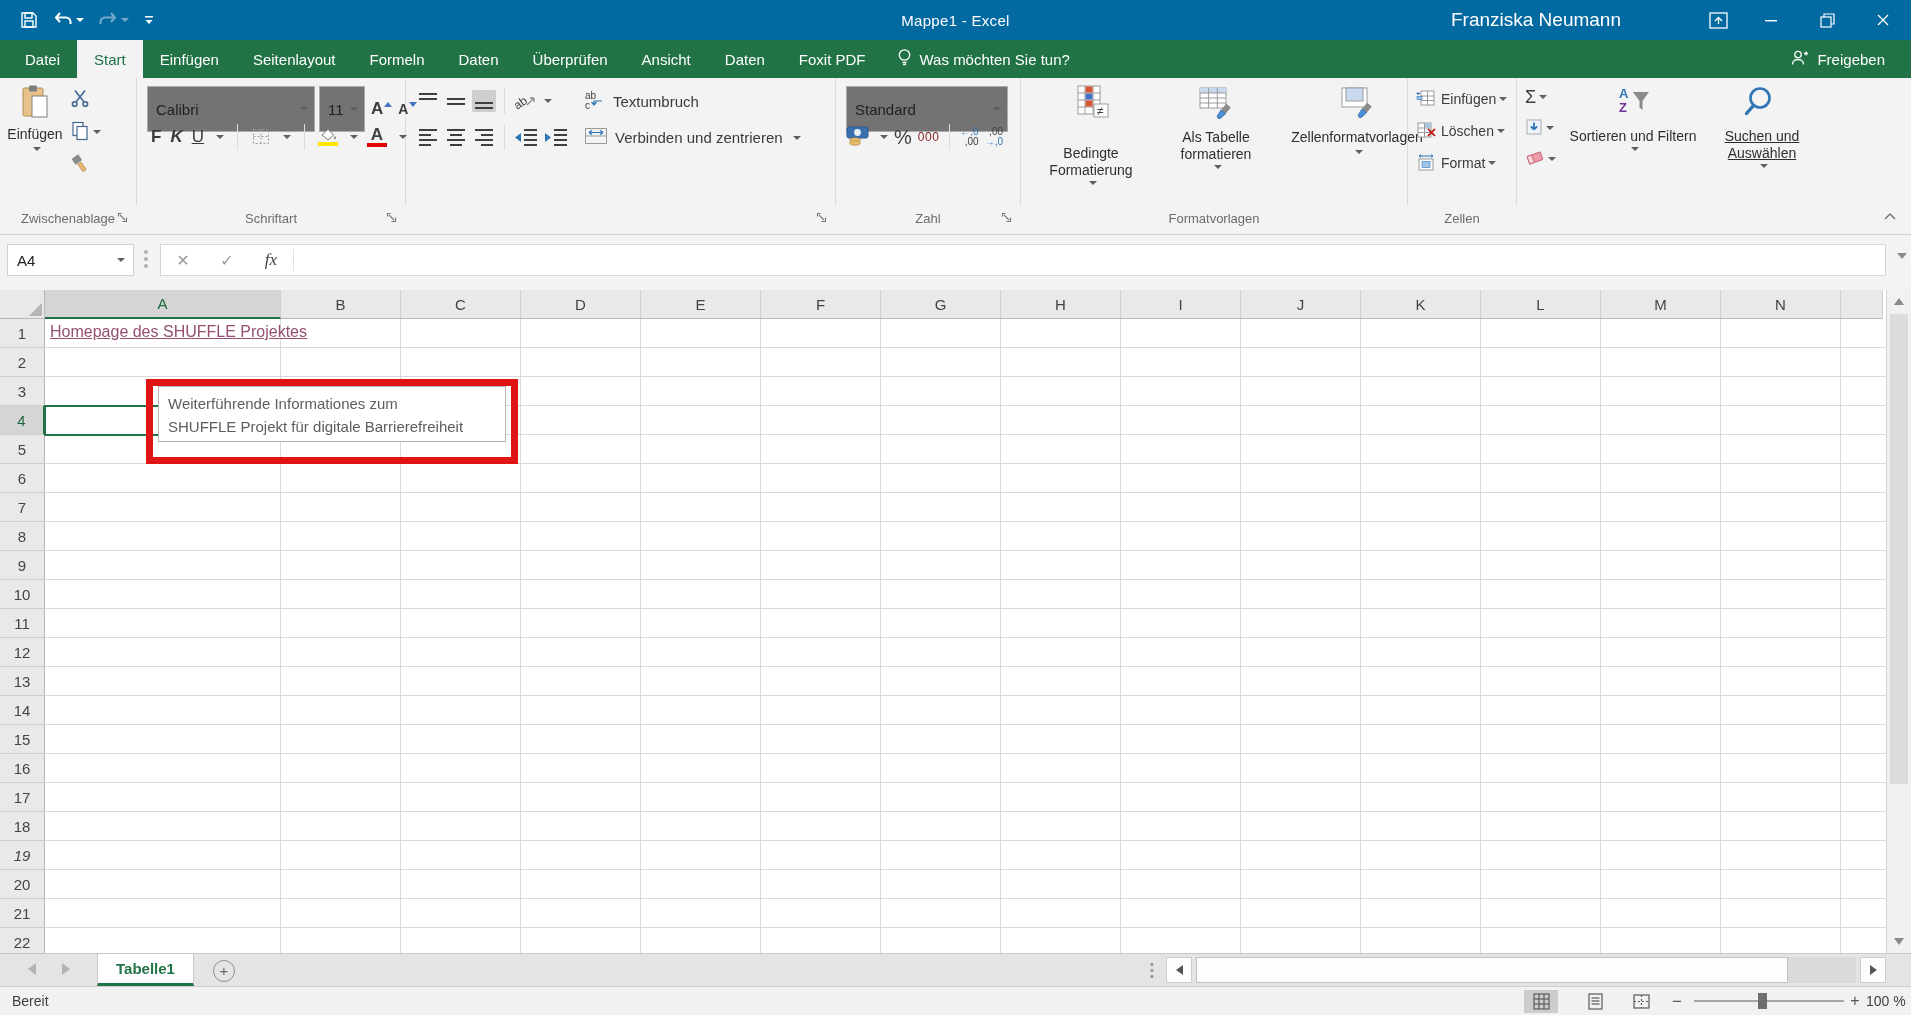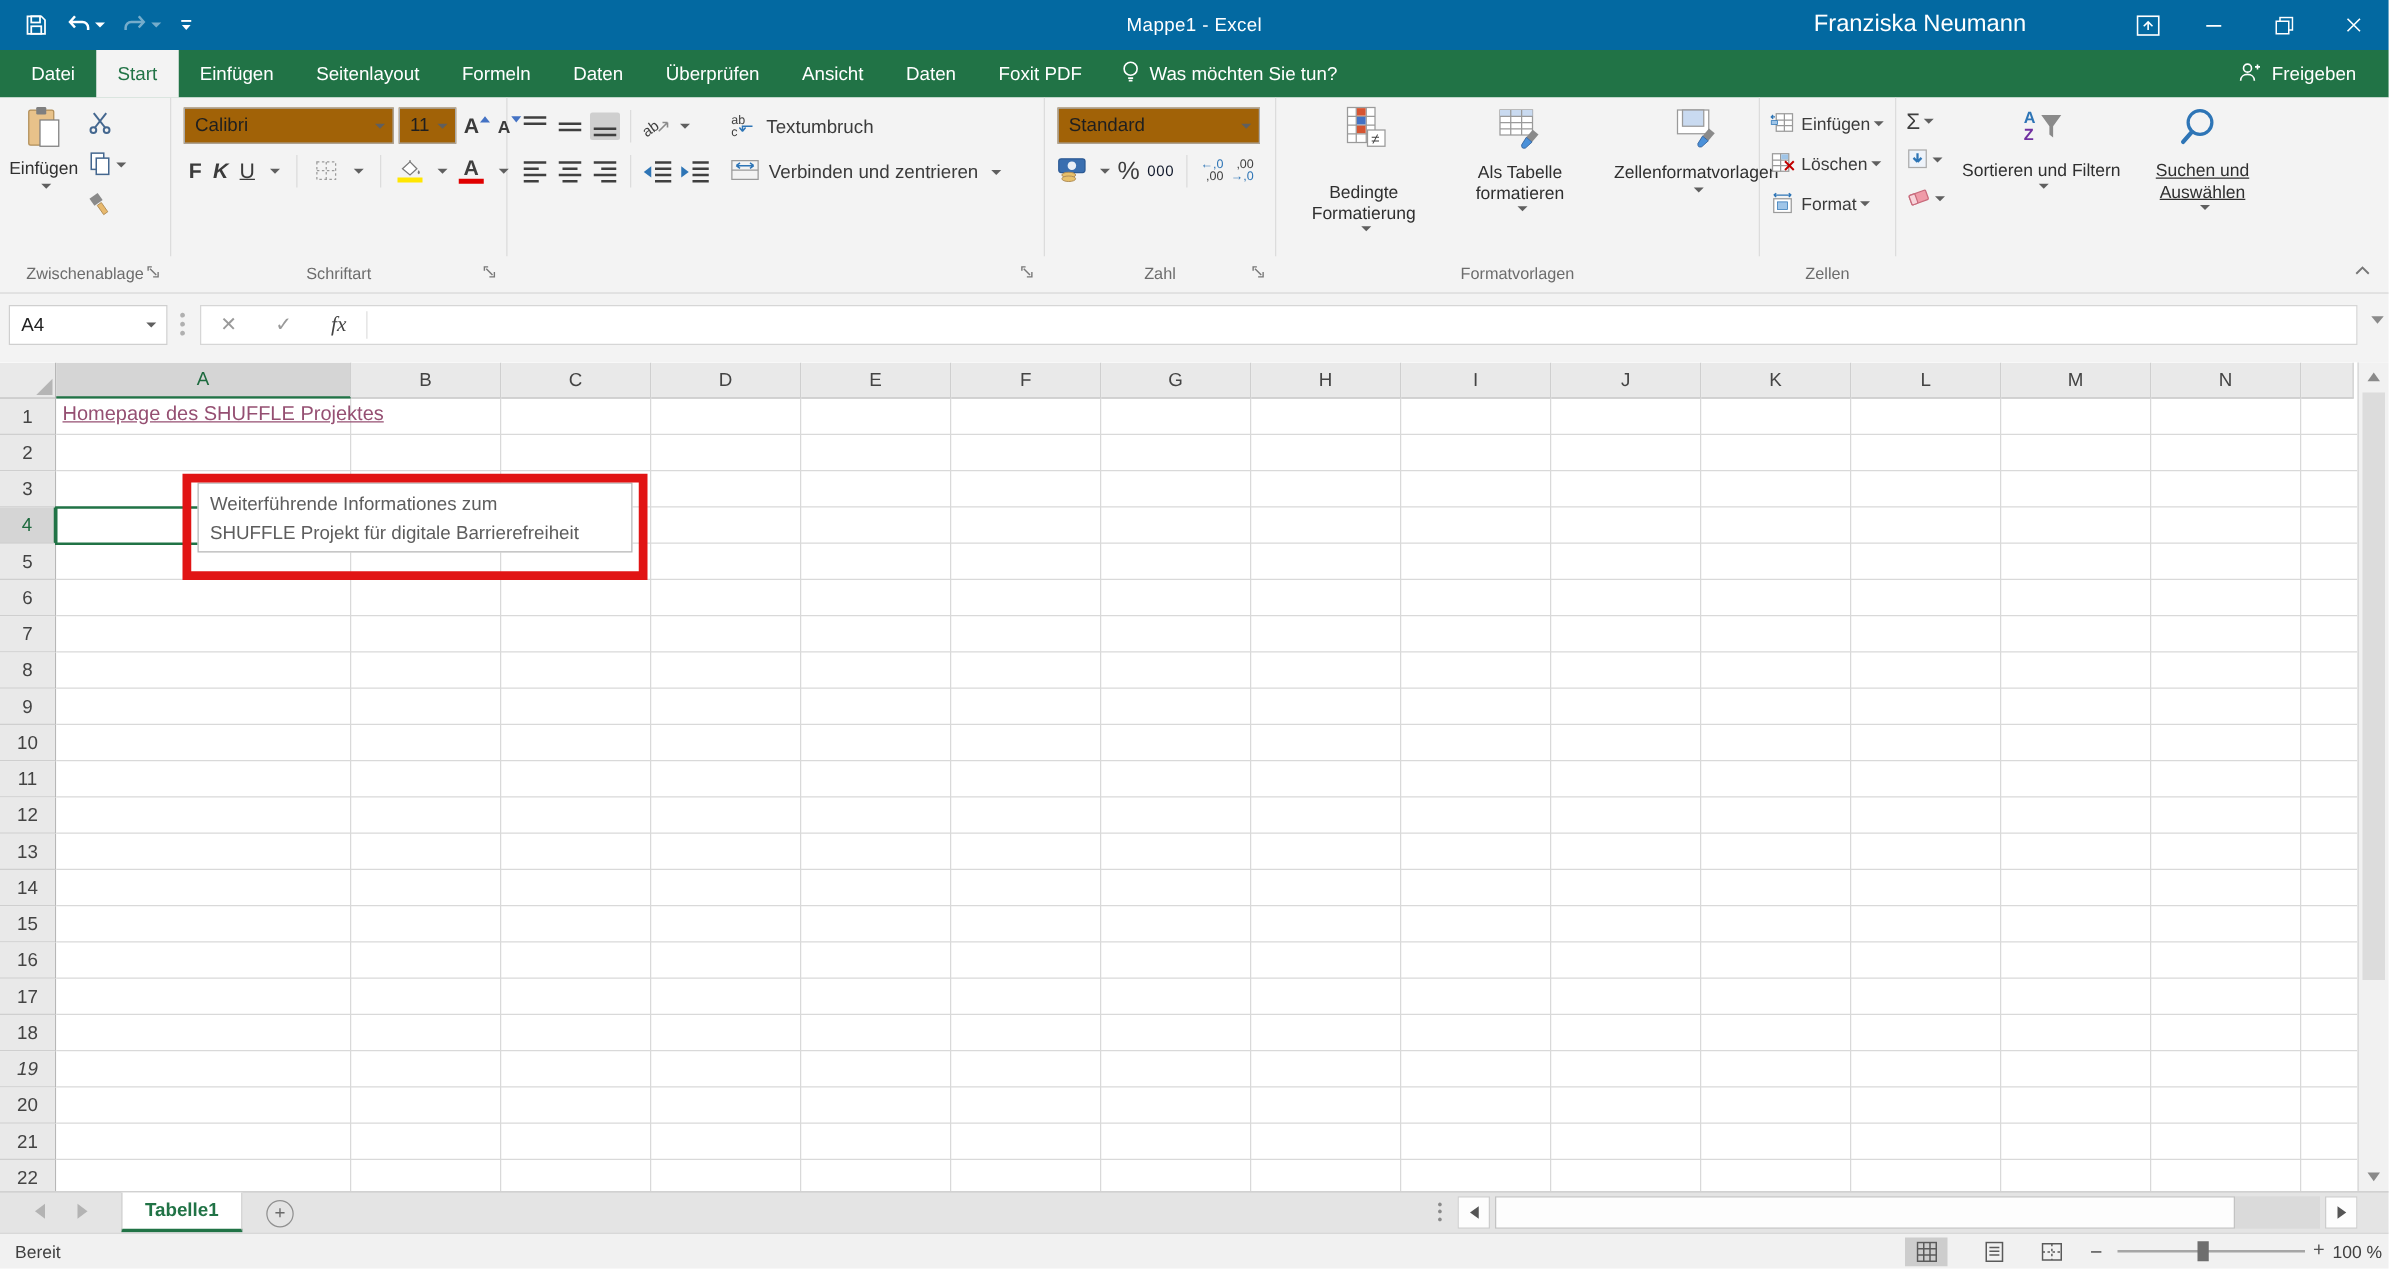--- a/index.html
+++ b/index.html
@@ -20,21 +20,21 @@
   .rtab{display:flex;align-items:center;padding:0 17px;cursor:default;}
   .rtab.active{background:#f3f3f3;color:#217346;}
   .tellme{display:flex;align-items:center;gap:8px;padding:0 14px;}
   .share{position:absolute;right:26px;top:40px;height:38px;display:flex;align-items:center;gap:8px;color:#fff;font-size:15px;}
   
   #ribbon{position:absolute;top:78px;left:0;width:1911px;height:157px;background:#f3f3f3;border-bottom:1px solid #d2d2d2;box-sizing:border-box;font-size:14px;color:#3b3b3b;}
   .group{position:absolute;top:0;height:127px;border-right:1px solid #dcdcdc;box-sizing:border-box;}
   .grouplabel{position:absolute;top:127px;height:26px;left:0;right:0;display:flex;align-items:center;justify-content:center;font-size:13px;color:#6c6c6c;}
   .launcher{position:absolute;top:132px;width:14px;height:14px;}
   .dd{display:inline-block;width:0;height:0;border-left:4px solid transparent;border-right:4px solid transparent;border-top:4px solid #5f5f5f;margin-left:3px;vertical-align:middle;}
-  .combo{background:#a16207;border:1px solid #ababab;height:29px;display:flex;align-items:center;font-size:15px;color:#1f1f1f;padding-left:8px;box-sizing:border-box;}
+  .combo{background:#737373;border:1px solid #ababab;height:46px;display:flex;align-items:center;font-size:15px;color:#1f1f1f;padding-left:8px;box-sizing:border-box;}
   .combo .dd{margin-left:auto;margin-right:6px;}
   .vsep{width:1px;background:#dcdcdc;height:26px;margin:0 4px;}
   .bigbtn{display:flex;flex-direction:column;align-items:center;justify-content:flex-start;text-align:center;line-height:17px;font-size:14px;color:#2f2f2f;}
   .smallbtn{display:flex;align-items:center;height:26px;}
   .selbtn{background:#cfcfcf;border-radius:2px;}
   .lines svg{display:block;}
   .two-line{white-space:normal;width:100%;}
   
   .charbtn{font-size:17px;font-weight:bold;color:#3f3f3f;line-height:15px;display:flex;flex-direction:column;align-items:center;}
   .bar{width:20px;height:4px;margin-top:1px;}
@@ -423,21 +423,21 @@
     </div>
     <div style="position:absolute;left:10px;top:46px;display:flex;align-items:center;gap:6px;">
       <span><svg width="25" height="21" viewBox="0 0 25 21">
             <rect x="1" y="2" width="21" height="11" rx="2" fill="#3a6fb0" stroke="#2c5a94"></rect>
             <circle cx="11.5" cy="7.5" r="3.4" fill="#e9eff7"></circle>
             <ellipse cx="9" cy="15" rx="5.5" ry="2.2" fill="#e8c06a" stroke="#b08d57" stroke-width=".8"></ellipse>
             <ellipse cx="9" cy="18" rx="5.5" ry="2.2" fill="#e8c06a" stroke="#b08d57" stroke-width=".8"></ellipse>
           </svg></span>
         <span class="dd"></span>
       <span style="font-size:20px;color:#3f3f3f;">%</span>
-      <span style="font-size:12px;color:#0f172a;letter-spacing:.5px;">000</span>
+      <span style="font-size:12px;color:#7f1d1d;letter-spacing:.5px;">000</span>
       <span class="vsep"></span>
       <span class="tinytxt"><span class="blue">←,0</span><br><span>,00</span></span>
       <span class="tinytxt"><span>,00</span><br><span class="blue">→,0</span></span>
     </div>
     <div class="grouplabel">Zahl</div>
     <div class="launcher" style="right:5px;">
       <svg width="11" height="11" viewBox="0 0 11 11" fill="none" stroke="#777" stroke-width="1.1">
           <path d="M1.5 4.5 V1.5 H4.5"></path>
           <path d="M3 3 L8 8"></path>
           <path d="M9.5 5.5 V9.5 H5.5"></path>

